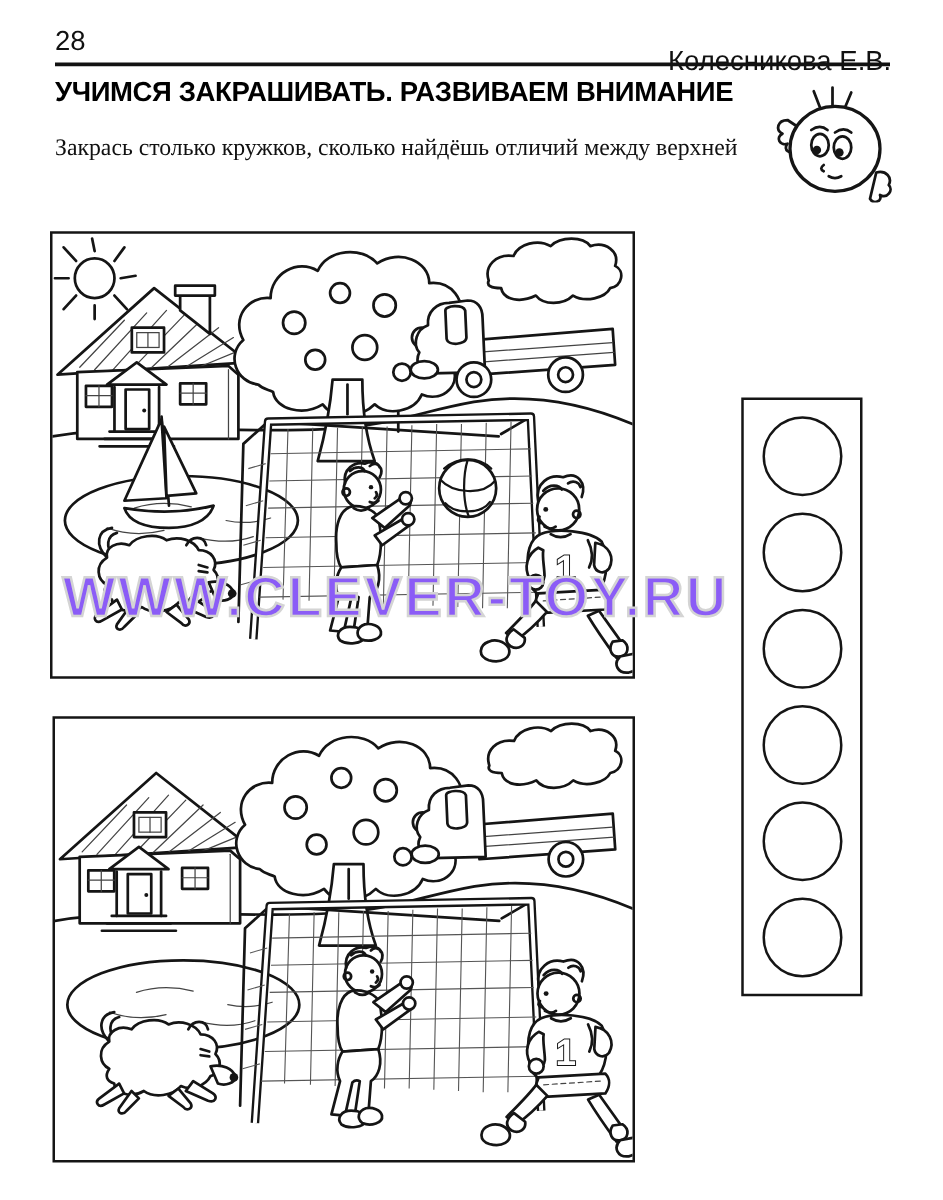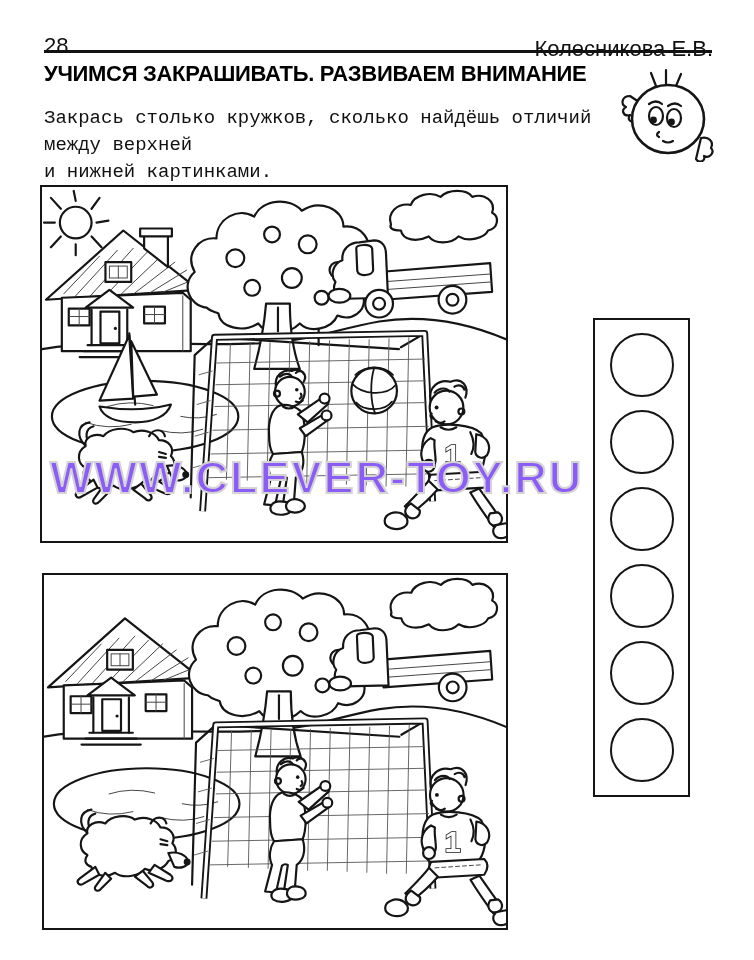--- a/index.html
+++ b/index.html
@@ -1,23 +1,23 @@
 <!DOCTYPE html>
 <html><head>
 <meta charset="utf-8">
 <style>
   html,body{margin:0;padding:0;}
   body{width:754px;height:960px;background:#fff;position:relative;overflow:hidden;
        font-family:"Liberation Sans",sans-serif;color:#111;}
   .abs{position:absolute;}
-  #pagenum{left:44px;top:20px;font-size:22px;margin-top:13px;}
+  #pagenum{left:44px;top:20px;font-size:22px;}
   #author{right:41px;top:36px;font-size:22px;}
   #rule{left:44px;right:42px;top:50px;height:3px;background:#121212;}
   #title{left:44px;top:61px;font-size:22px;font-weight:bold;letter-spacing:-0.3px;color:#000;white-space:nowrap;}
-  #instruction{left:44px;top:105px;width:580px;font-family:Liberation Mono, monospace;
+  #instruction{left:44px;top:105px;width:580px;font-family:Liberation Serif, serif;
                font-size:19px;line-height:27px;}
   #mascot{left:616px;top:62px;width:100px;height:100px;}
   .pic{border:2.5px solid #151515;background:#fff;box-sizing:border-box;}
   #pic1{left:40px;top:185px;width:468px;height:358px;}
   #pic2{left:42px;top:573px;width:466px;height:357px;}
   #strip{left:593px;top:318px;width:97px;height:479px;border:2.5px solid #151515;
          box-sizing:border-box;display:flex;flex-direction:column;align-items:center;
          justify-content:space-evenly;background:#fff;}
   .color-circle{width:64px;height:64px;border:2.5px solid #151515;border-radius:50%;
                 background:#fff;box-sizing:border-box;}
@@ -186,21 +186,20 @@
     </g>
   </defs>
 </svg>
 
 <div class="abs" id="pagenum">28</div>
 <div class="abs" id="author">Колесникова Е.В.</div>
 <div class="abs" id="rule"></div>
 <div class="abs" id="title">УЧИМСЯ ЗАКРАШИВАТЬ. РАЗВИВАЕМ ВНИМАНИЕ</div>
 <div class="abs" id="instruction">
   <div>Закрась столько кружков, сколько найдёшь отличий между верхней</div>
-  <div>и нижней картинками.</div>
 </div>
 
 <svg class="abs" id="mascot" viewBox="0 0 100 100">
   <path class="ln" d="M40,24 L35,11 M50,22 L50,8 M60,24 L65,12"></path>
   <path class="fw" d="M14,34 C6,34 4,42 10,45 C4,48 8,55 14,53 C10,58 16,62 21,58 C25,62 31,58 29,51 L26,42 Z"></path>
   <ellipse class="fw" cx="52" cy="57" rx="36" ry="34" style="stroke-width:2.6"></ellipse>
   <path class="fw" d="M85,76 C93,74 98,80 95,86 C99,90 94,97 88,94 C90,99 83,102 80,97 Z"></path>
   <path class="ln" d="M33,42 Q40,37 46,42 M52,44 Q59,39 65,44"></path>
   <ellipse class="fw" cx="40" cy="54" rx="7" ry="9"></ellipse>
   <ellipse class="fw" cx="58" cy="56" rx="7" ry="9"></ellipse>

